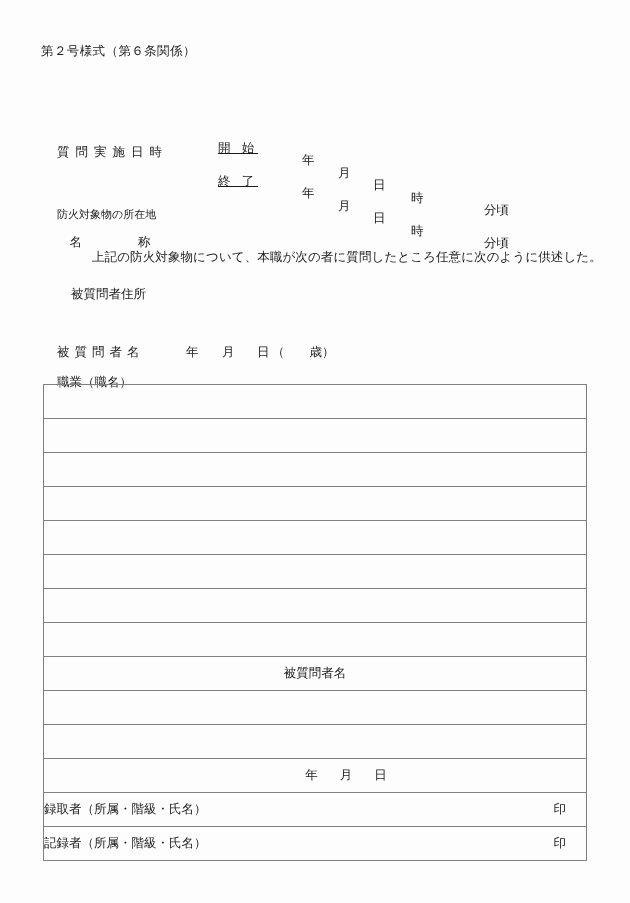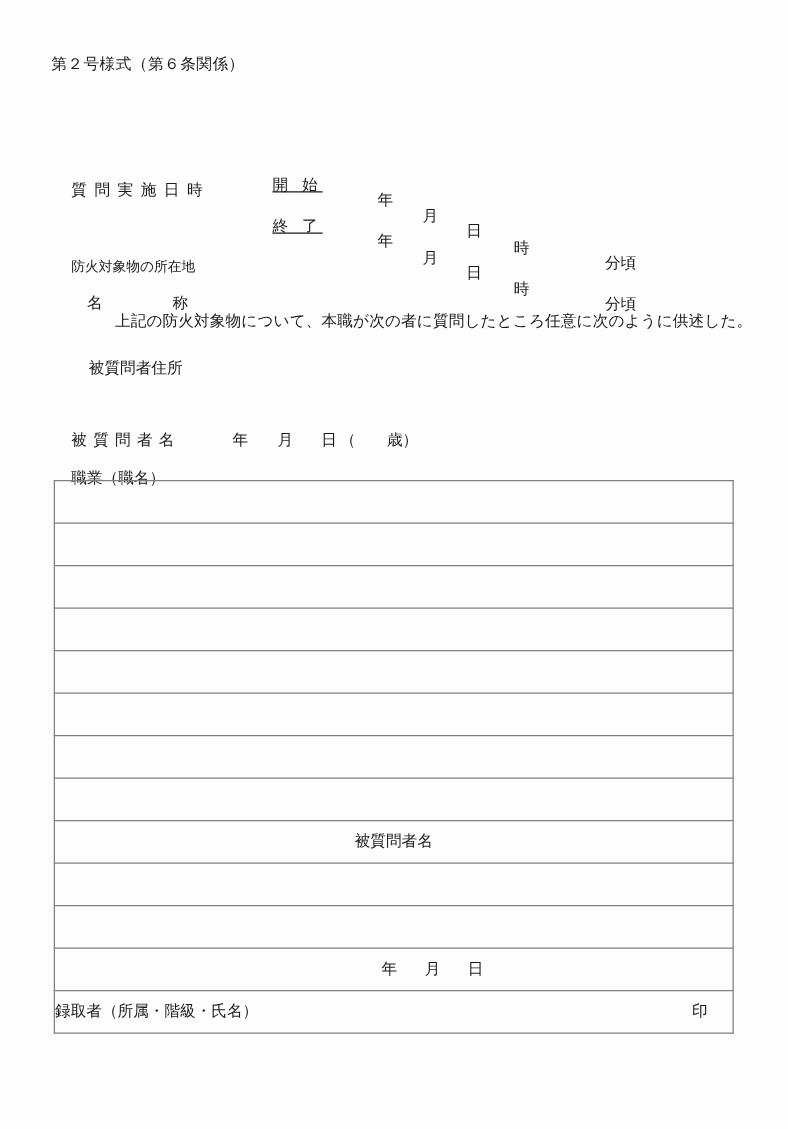--- a/index.html
+++ b/index.html
@@ -213,16 +213,24 @@
 
       <tr>
         <td>
           <div class="sig-wrap">
             <span class="sig-text">録取者（所属・階級・氏名）</span>
             <span class="seal-mark">印</span>
           </div>
         </td>
       </tr>
 
+      <tr>
+        <td>
+          <div class="sig-wrap">
+            <span class="sig-text">記録者（所属・階級・氏名）</span>
+            <span class="seal-mark">印</span>
+          </div>
+        </td>
+      </tr>
     </tbody>
   </table>
 
 </div>
 
 </body></html>

